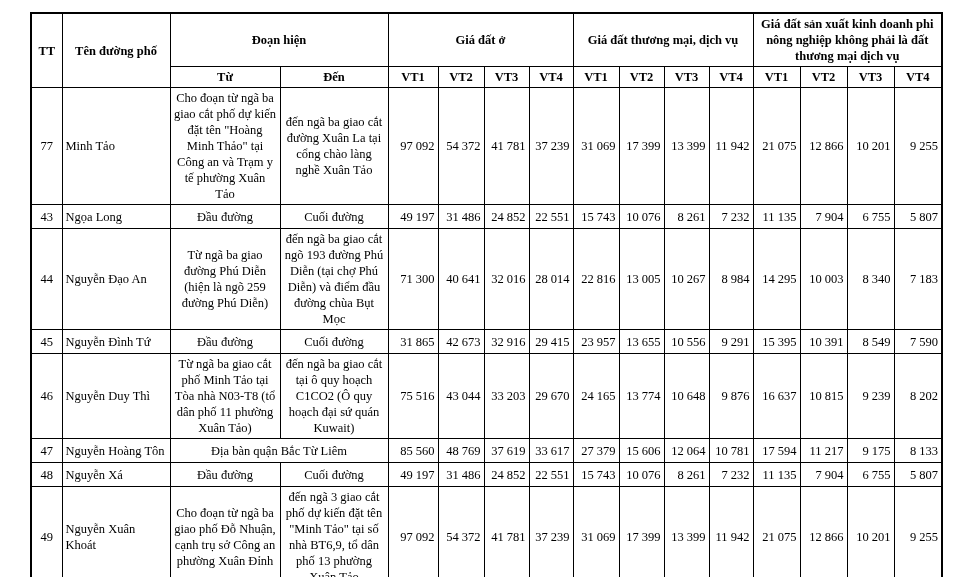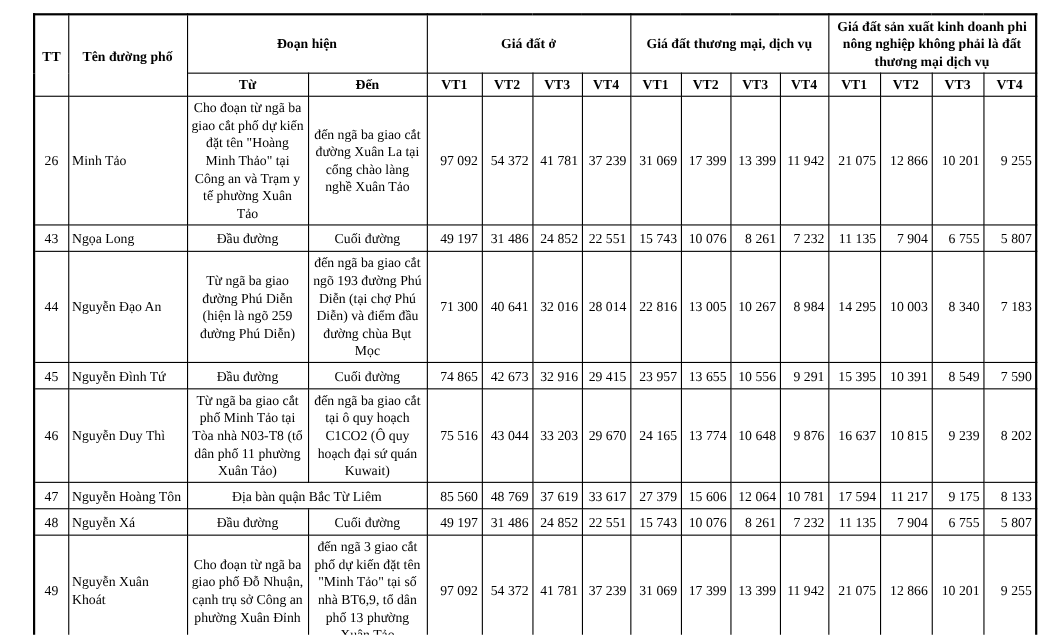--- a/index.html
+++ b/index.html
@@ -78,21 +78,21 @@
       <th>VT3</th>
       <th>VT4</th>
       <th>VT1</th>
       <th>VT2</th>
       <th>VT3</th>
       <th>VT4</th>
     </tr>
   </thead>
   <tbody id="table-body">
       <tr class="row-min">
-        <td class="cell-center">26</td>
+        <td class="cell-center">77</td>
         <td class="cell-left">Minh Tảo</td>
         <td class="cell-center">Cho đoạn từ ngã ba giao cắt phố dự kiến đặt tên "Hoàng Minh Thảo" tại Công an và Trạm y tế phường Xuân Tảo</td>
         <td class="cell-center">đến ngã ba giao cắt đường Xuân La tại cổng chào làng nghề Xuân Tảo</td>
         <td class="cell-num">97 092</td>
         <td class="cell-num">54 372</td>
         <td class="cell-num">41 781</td>
         <td class="cell-num">37 239</td>
         <td class="cell-num">31 069</td>
         <td class="cell-num">17 399</td>
         <td class="cell-num">13 399</td>
@@ -136,21 +136,21 @@
         <td class="cell-num">14 295</td>
         <td class="cell-num">10 003</td>
         <td class="cell-num">8 340</td>
         <td class="cell-num">7 183</td>
       </tr>
       <tr class="row-min">
         <td class="cell-center">45</td>
         <td class="cell-left">Nguyễn Đình Tứ</td>
         <td class="cell-center">Đầu đường</td>
         <td class="cell-center">Cuối đường</td>
-        <td class="cell-num">74 865</td>
+        <td class="cell-num">31 865</td>
         <td class="cell-num">42 673</td>
         <td class="cell-num">32 916</td>
         <td class="cell-num">29 415</td>
         <td class="cell-num">23 957</td>
         <td class="cell-num">13 655</td>
         <td class="cell-num">10 556</td>
         <td class="cell-num">9 291</td>
         <td class="cell-num">15 395</td>
         <td class="cell-num">10 391</td>
         <td class="cell-num">8 549</td>

